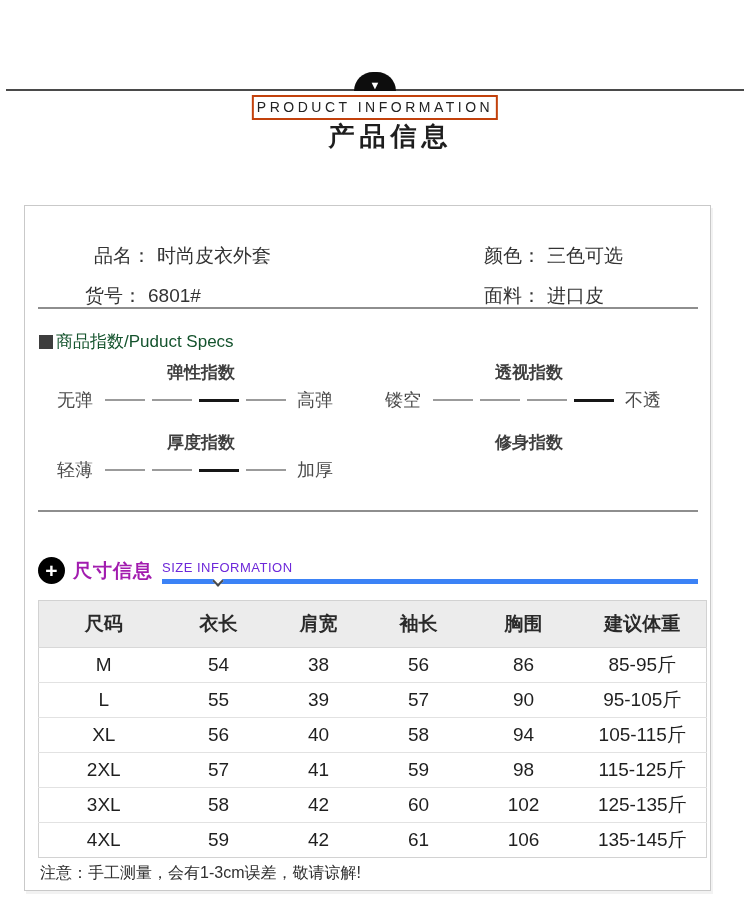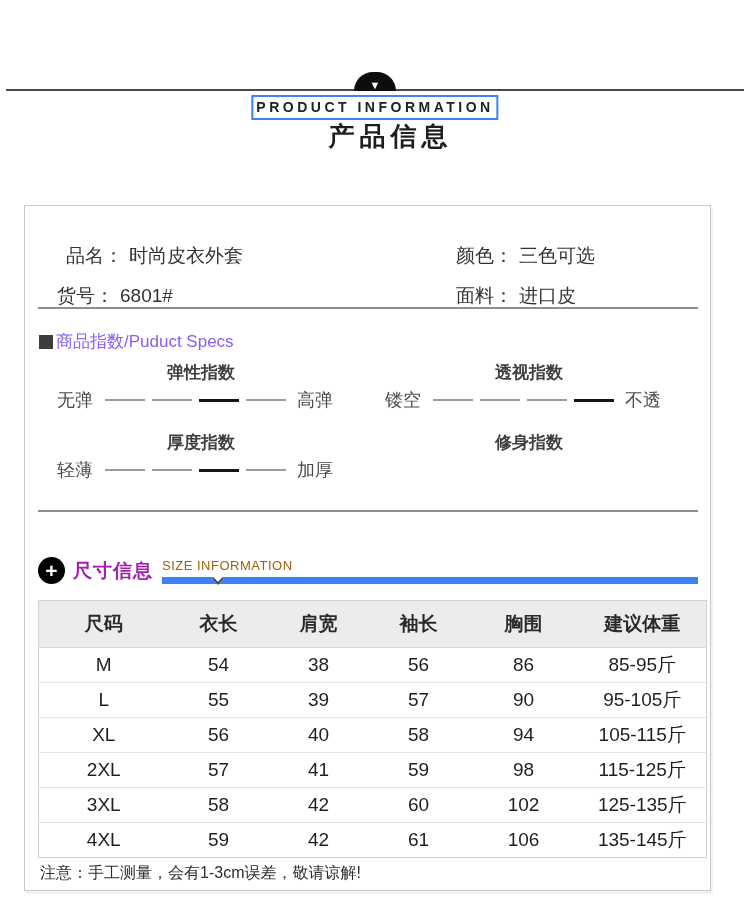--- a/index.html
+++ b/index.html
@@ -12,59 +12,59 @@
   
   .top-line { position:absolute; top:89px; left:6px; right:6px; height:2px; background:#4a4a4a; }
   .dome {
     position:absolute; top:72px; left:50%; transform:translateX(-50%);
     width:42px; height:19px; background:#0d0d0d; border-radius:21px 21px 0 0;
     display:flex; align-items:flex-end; justify-content:center;
   }
   .dome .tri { color:#ffffff; font-size:11px; line-height:11px; }
   .en-title-box {
     position:absolute; top:95px; left:50%; transform:translateX(-50%);
-    border:2px solid #3b82f6; padding:2px 3px 3px; white-space:nowrap;
-    font-size:14px; letter-spacing:3.5px; color:#222; font-weight:bold;
+    border:2px solid #c2410c; padding:2px 3px 3px; white-space:nowrap;
+    font-size:14px; letter-spacing:3.5px; color:#222; font-weight:normal;
   }
   .zh-title {
     position:absolute; top:119px; left:0; width:100%; text-align:center;
     font-size:26px; font-weight:bold; letter-spacing:5px; color:#1e1e1e;padding-left:31px;
   }
   
   .main-box {
     position:absolute; left:24px; top:205px; width:687px; height:686px;
     border:1px solid #c9c9c9; background:#fff;
     box-shadow:2px 3px 0 rgba(0,0,0,0.05);
   }
   .field { position:absolute; font-size:19px; color:#333; white-space:nowrap; }
-  .field .lbl { margin-right:6px; }
+  .field .lbl { margin-right:6px;margin-left:28px; }
   .divider { position:absolute; left:13px; right:12px; height:2px; background:#8e8e8e; }
   
-  .specs-header { position:absolute; left:14px; top:124px; font-size:17px; color:#8b5cf6; display:flex; align-items:center; }
+  .specs-header { position:absolute; left:14px; top:124px; font-size:17px; color:#14532d; display:flex; align-items:center; }
   .sq { display:inline-block; width:14px; height:14px; background:#3d3d3d; margin-right:3px; }
   .ind { position:absolute; width:312px; }
   .ind-name { margin-left:48px; width:192px; text-align:center; font-size:17px; font-weight:bold; color:#3f3f3f; height:22px; }
   .ind-row { display:flex; align-items:center; margin-top:5px; }
   .ind-row .end { font-size:18px; color:#4a4a4a; white-space:nowrap; }
   .ind-row .end.l { margin-right:8px; }
   .ind-row .end.r { margin-left:8px; }
   .segs { display:flex; align-items:center; }
   .seg { display:inline-block; width:40px; height:2px; background:#9b9b9b; margin:0 3.5px; }
   .seg.active { height:3px; background:#161616; }
   
   .size-header { position:absolute; left:13px; top:351px; right:12px; display:flex; align-items:flex-end; }
   .plus-circle {
     width:27px; height:27px; border-radius:50%; background:#000; color:#fff;
     display:flex; align-items:center; justify-content:center;
     font-size:21px; font-weight:bold; margin-right:8px; flex:0 0 auto;
   }
   .size-zh { font-size:19px; font-weight:bold; color:#a21caf; letter-spacing:1px; margin-right:9px; white-space:nowrap; }
   .size-en {
-    flex:1; font-size:13px; color:#a16207; letter-spacing:0.5px;
-    border-bottom:7px solid #3b82f6; padding-bottom:4px; position:relative; white-space:nowrap;
+    flex:1; font-size:13px; color:#6d28d9; letter-spacing:0.5px;
+    border-bottom:5px solid #3b82f6; padding-bottom:4px; position:relative; white-space:nowrap;
   }
   .notch {
     position:absolute; left:52px; bottom:-6px; width:8px; height:8px; background:#fff;
     border-right:2px solid #4a4a4a; border-bottom:2px solid #4a4a4a; transform:rotate(45deg);
   }
   table.size-table {
     position:absolute; left:13px; top:394px; width:668px;
     border-collapse:collapse; border:1px solid #d2d2d2; table-layout:fixed;
   }
   table.size-table th {

